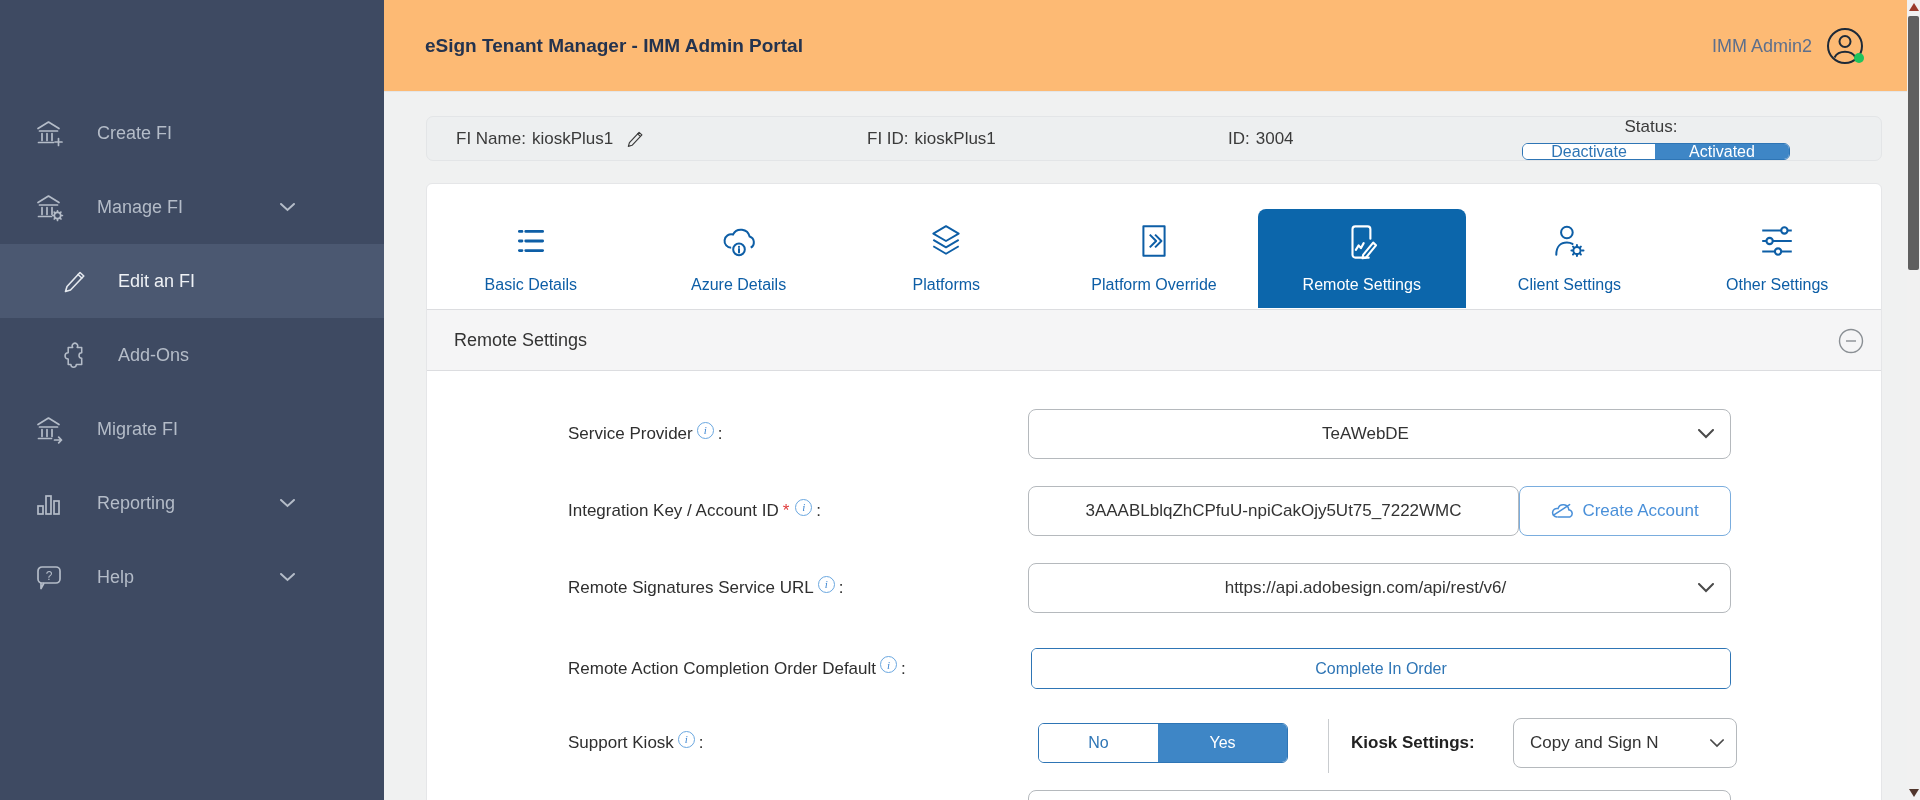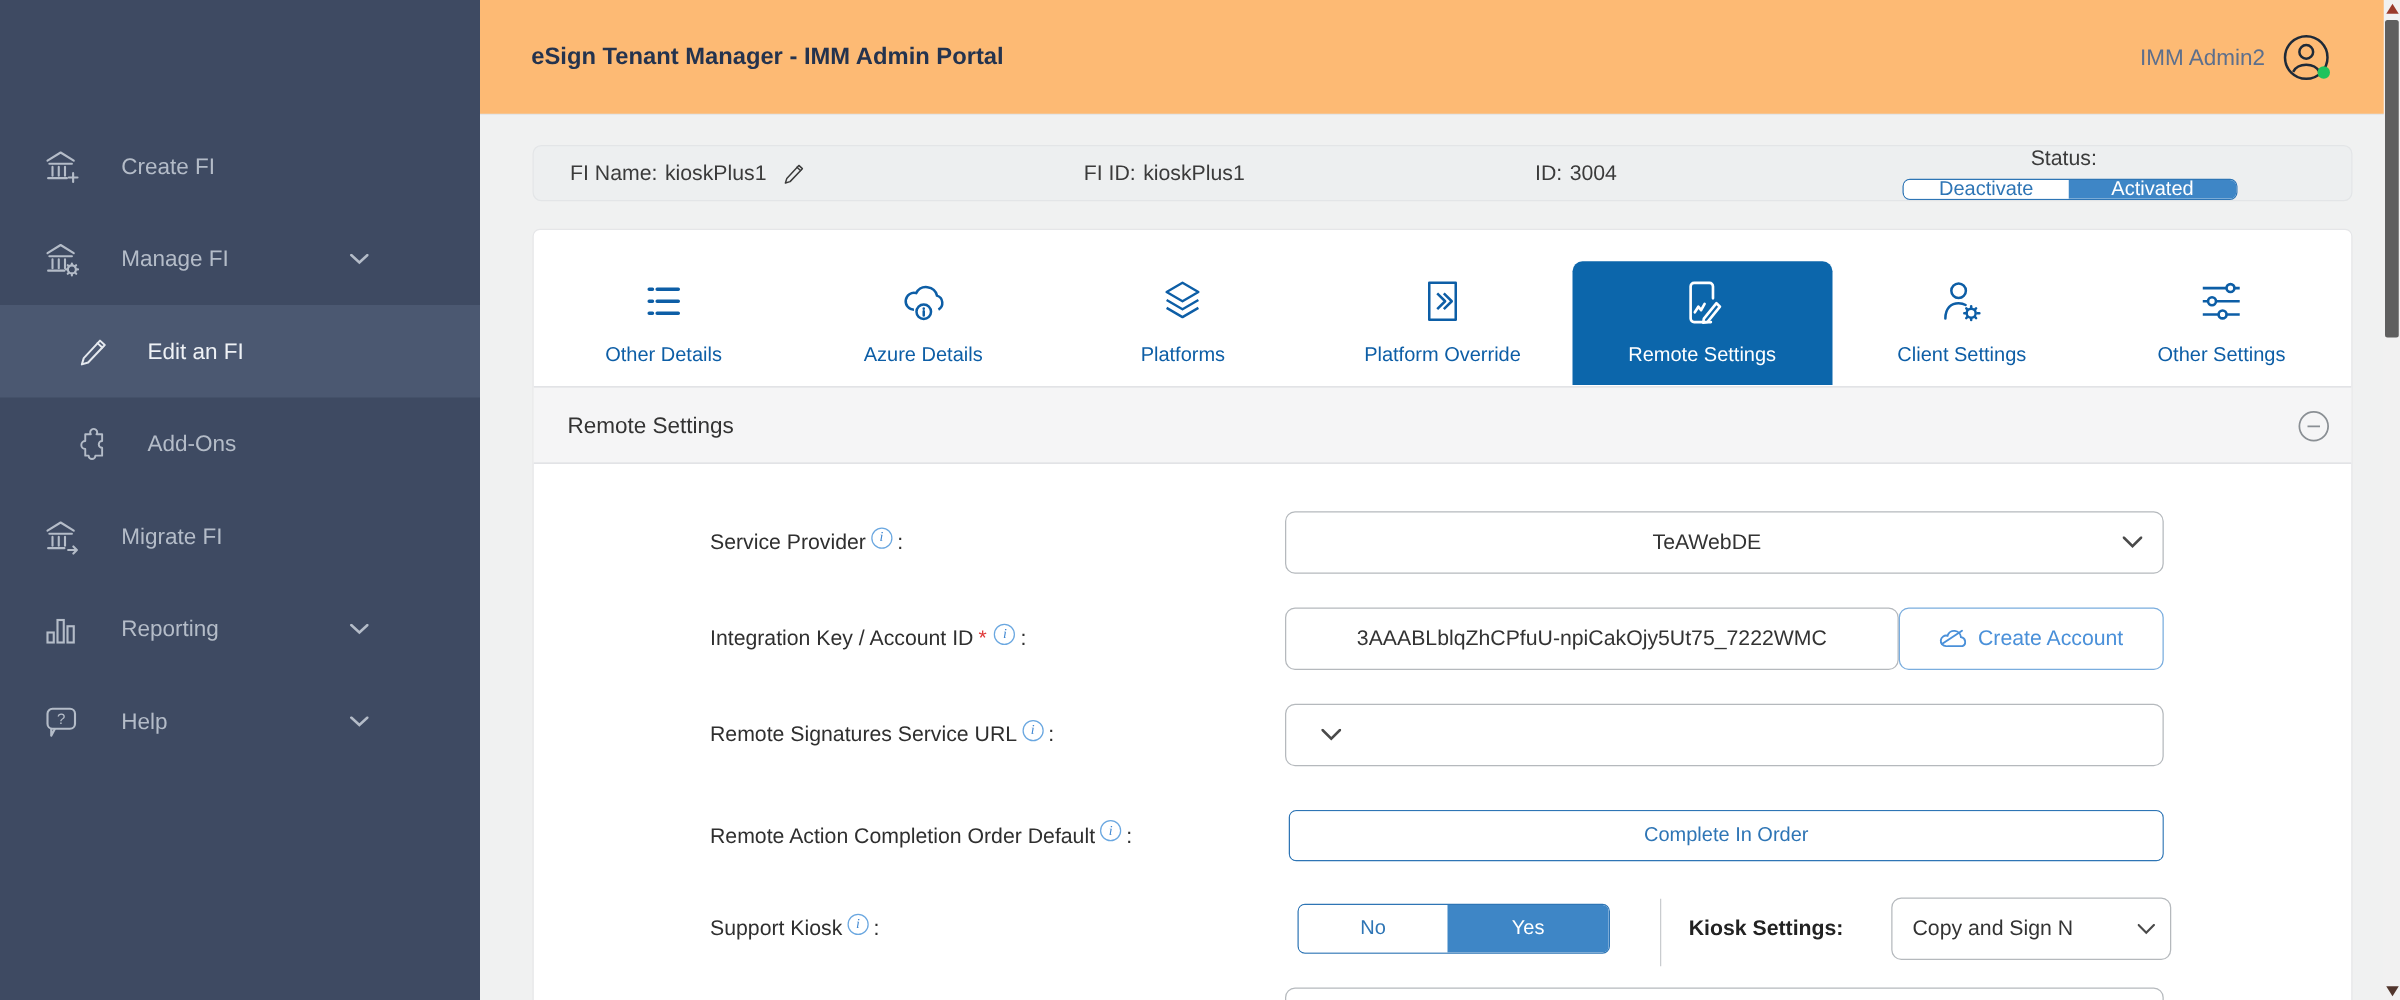--- a/index.html
+++ b/index.html
@@ -271,21 +271,21 @@
     <div class="card">
 
       <div class="tabs">
 
         <div class="tab">
           <span class="tico">
             <svg width="36" height="36" viewBox="0 0 34 34" fill="none" stroke="#0d5ea6" stroke-width="2.6" stroke-linecap="round">
               <path d="M6 8 h2.5 M12 8 h16 M6 17 h2.5 M12 17 h16 M6 26 h2.5 M12 26 h16"></path>
             </svg>
           </span>
-          <span class="tlbl">Other Details</span>
+          <span class="tlbl">Basic Details</span>
         </div>
 
         <div class="tab">
           <span class="tico">
             <svg width="38" height="36" viewBox="0 0 34 32" fill="none" stroke="#0d5ea6" stroke-width="1.8">
               <path d="M10 22 a6 6 0 1 1 1.6-11.8 A8 8 0 0 1 26.5 12 a5.5 5.5 0 0 1 1 10"></path>
               <circle cx="17" cy="23.5" r="5.2"></circle>
               <path d="M17 21.2 v.2 M17 23.2 v3" stroke-linecap="round"></path>
             </svg>
           </span>
@@ -402,20 +402,21 @@
         </button>
       </div>
 
       <div class="frow row-url" style="top:379px; height:50px;">
         <div class="flabel">
           <span>Remote Signatures Service URL</span>
           <span class="info-i">i</span>
           <span class="colon">:</span>
         </div>
         <div class="inputbox">
+          <span class="val">https://api.adobesign.com/api/rest/v6/</span>
           <span class="sel-chev">
             <svg width="16" height="10" viewBox="0 0 16 10">
                 <polyline points="1,1 8,8 15,1" fill="none" stroke="#4a4a4a" stroke-width="2" stroke-linecap="round"></polyline>
               </svg>
           </span>
         </div>
       </div>
 
       <div class="frow" style="top:464px; height:41px;">
         <div class="flabel">

